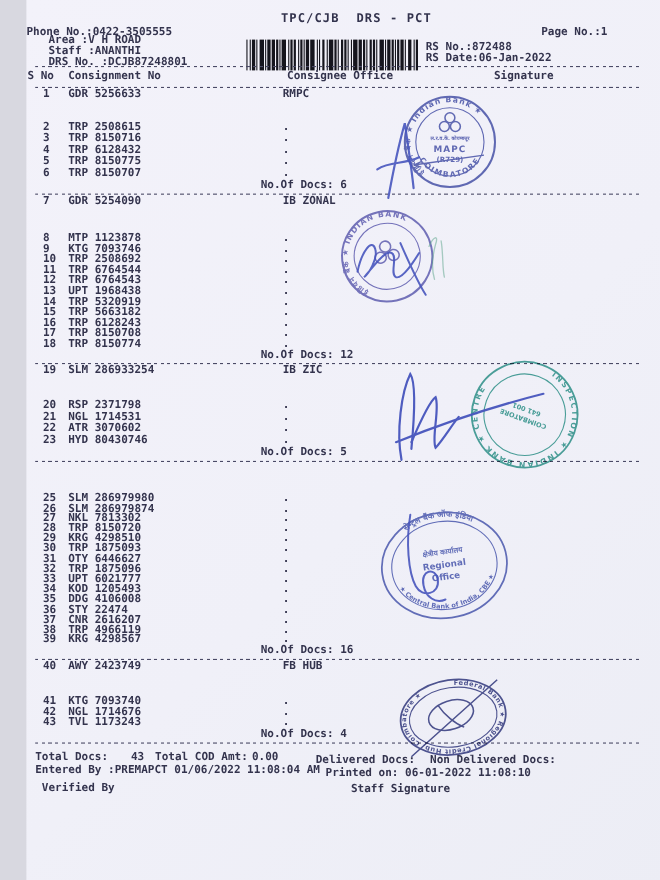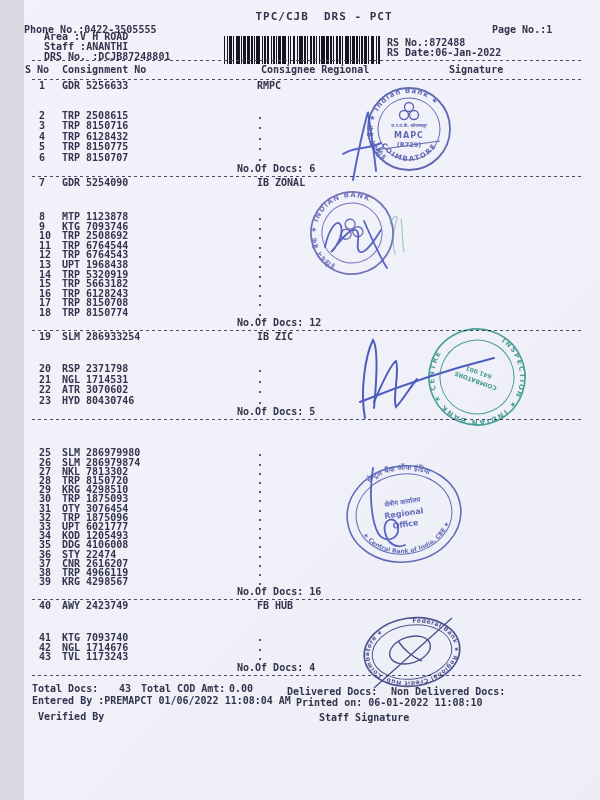--- a/index.html
+++ b/index.html
@@ -116,21 +116,21 @@
       <i style="width: 3.9px; margin-right: 1.3px;"></i>
       <i style="width: 1.3px; margin-right: 1.3px;"></i>
       <i style="width: 1.3px; margin-right: 1.3px;"></i>
     </div>
 
   <div class="table">
     <div class="sep"></div>
     <div class="colhead">
       <span style="left:1px">S No</span>
       <span style="left:38px">Consignment No</span>
-      <span style="left:237px">Consignee Regional</span>
+      <span style="left:237px">Consignee Office</span>
       <span style="left:425px">Signature</span>
     </div>
     <div class="sep"></div>
     <div id="groups">
   <div class="group g0">
     <div class="ghead">
       <span class="sno">1</span>
       <span class="con">GDR 5256633</span>
       <span class="cname">RMPC</span>
     </div>
@@ -297,21 +297,21 @@
               <span class="con">KRG 4298510</span>
               <span class="dot">.</span>
             </div>
             <div class="row">
               <span class="sno">30</span>
               <span class="con">TRP 1875093</span>
               <span class="dot">.</span>
             </div>
             <div class="row">
               <span class="sno">31</span>
-              <span class="con">OTY 3076454</span>
+              <span class="con">OTY 6446627</span>
               <span class="dot">.</span>
             </div>
             <div class="row">
               <span class="sno">32</span>
               <span class="con">TRP 1875096</span>
               <span class="dot">.</span>
             </div>
             <div class="row">
               <span class="sno">33</span>
               <span class="con">UPT 6021777</span>

